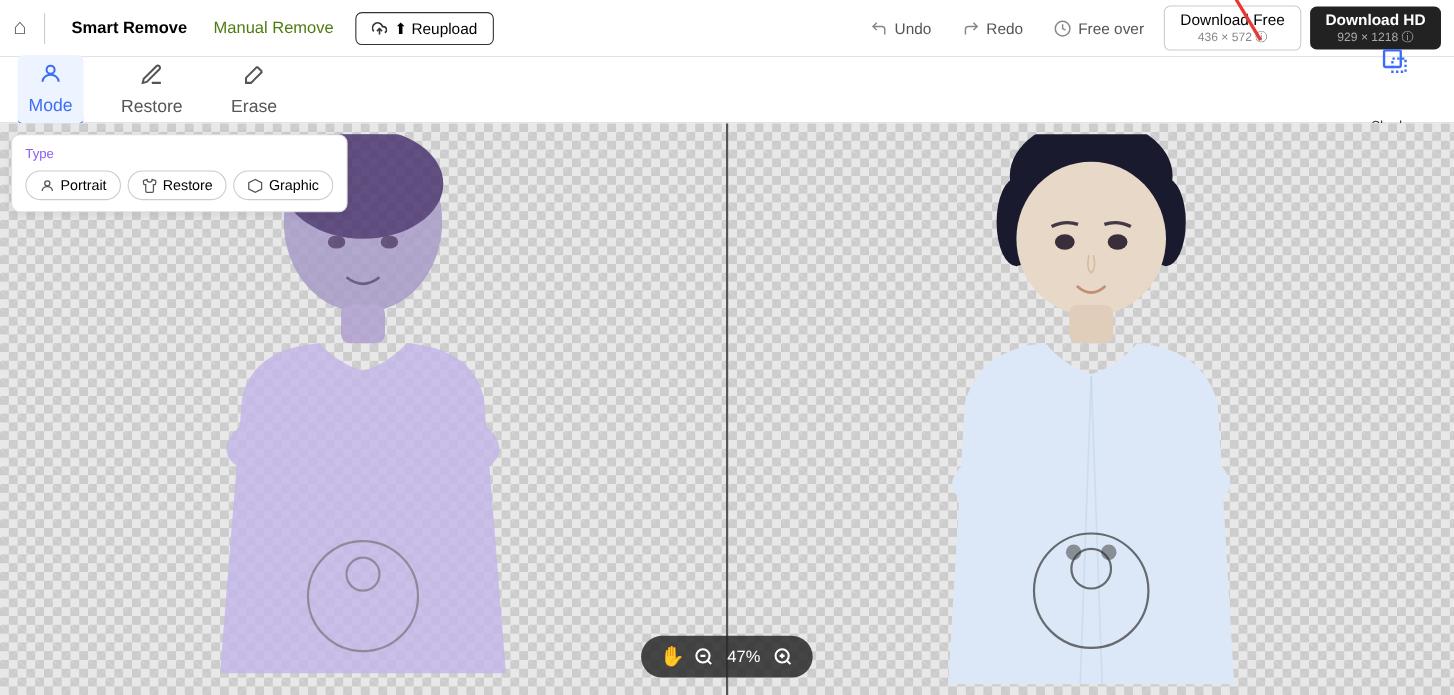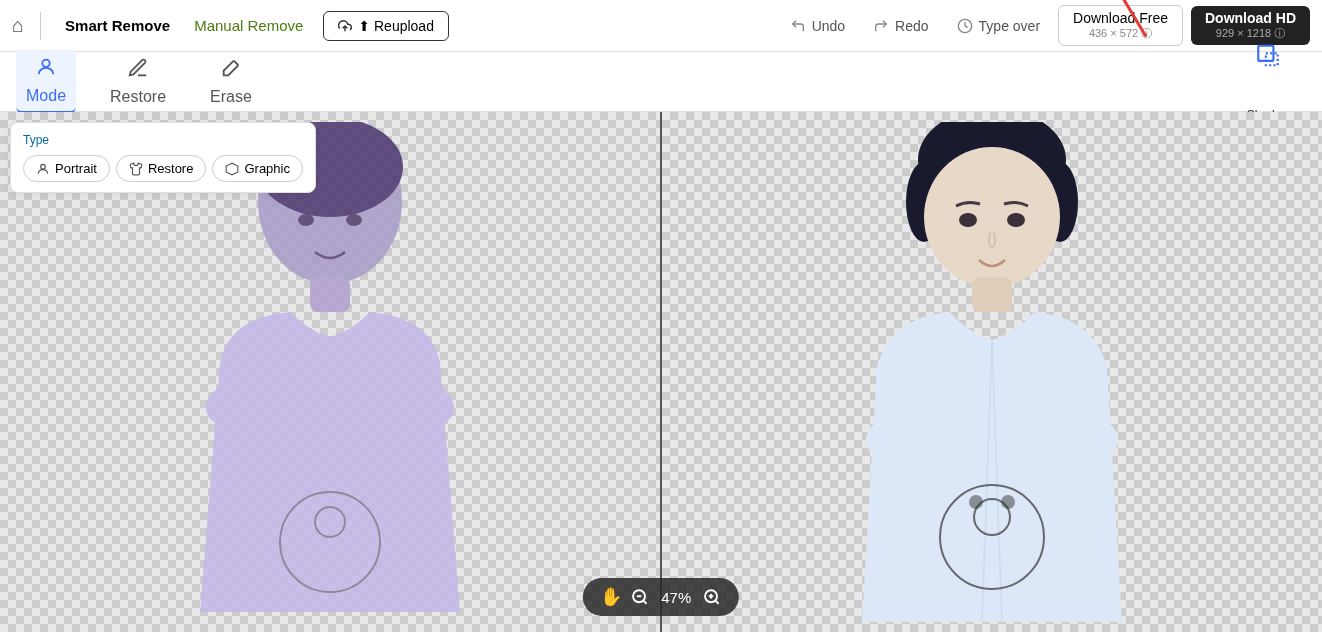--- a/index.html
+++ b/index.html
@@ -162,21 +162,21 @@
       top: 10px;
       background: #fff;
       border: 1px solid #e0e0e0;
       border-radius: 8px;
       padding: 10px 12px;
       z-index: 10;
       box-shadow: 0 2px 8px rgba(0,0,0,0.08);
     }
     .type-label {
       font-size: 12px;
-      color: #0369a1;
+      color: #8b5cf6;
       margin-bottom: 8px;
     }
     .type-options {
       display: flex;
       gap: 6px;
     }
     .type-option {
       display: flex;
       align-items: center;
       gap: 5px;
@@ -278,21 +278,21 @@
         <polyline points="15 14 20 9 15 4"></polyline>
         <path d="M4 20v-7a4 4 0 0 1 4-4h12"></path>
       </svg>
     <span>Redo</span>
   </div>
   <div class="action-btn">
     <svg width="16" height="16" viewBox="0 0 24 24" fill="none" stroke="#555" stroke-width="2">
         <circle cx="12" cy="12" r="10"></circle>
         <polyline points="12 6 12 12 16 14"></polyline>
       </svg>
-    <span>Type over</span>
+    <span>Free over</span>
   </div>
   <div class="download-free">
     <span class="label">Download Free</span>
     <span class="sublabel">436 × 572 ⓘ</span>
   </div>
   <div class="download-hd">
     <span class="label">Download HD</span>
     <span class="sublabel">929 × 1218 ⓘ</span>
   </div>
 </div>

